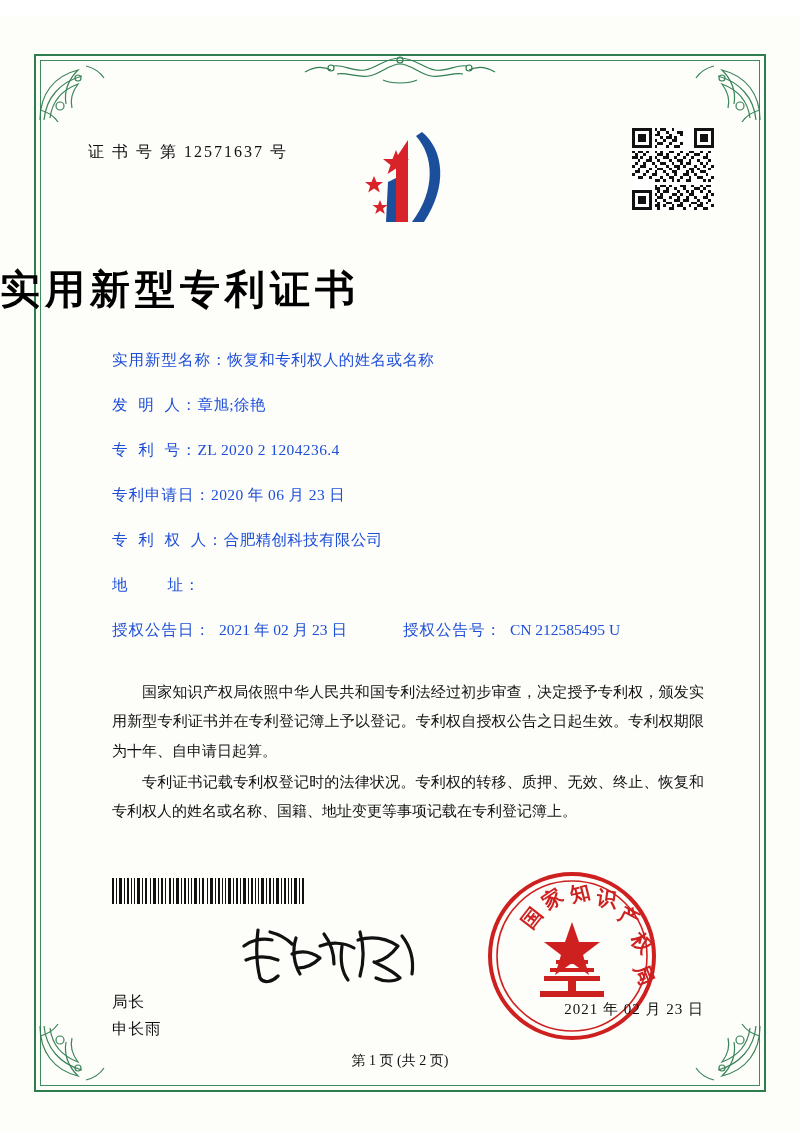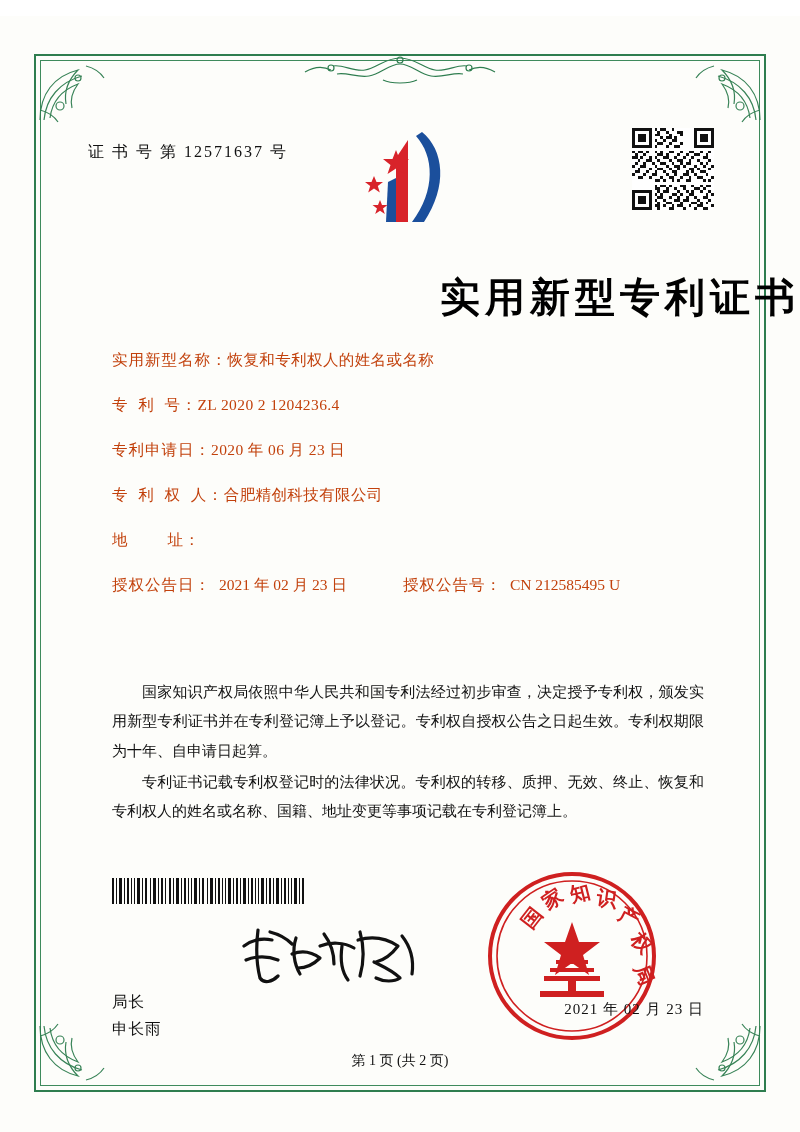--- a/index.html
+++ b/index.html
@@ -86,37 +86,37 @@
     width: 82px;
     height: 82px;
   }
   .qr svg { width: 100%; height: 100%; display: block; }
 
   
   .doc-title {
     position: absolute;
     left: 0;
     right: 0;
-    top: 254px;
-    text-align: right;
+    top: 246px;
+    text-align: left;
     font-size: 40px;
     font-weight: bold;
     letter-spacing: 5px;
     color: #000;
     font-family: "DejaVu Serif", "Liberation Serif", serif;
   }
 
   
   .fields {
     position: absolute;
     left: 112px;
     right: 96px;
     top: 332px;
     font-size: 15.5px;
-    color: #c2410c;
+    color: #1d4ed8;
   }
   .field-row {
     display: flex;
     align-items: flex-start;
     margin-bottom: 21px;
     line-height: 1.55;
   }
   .field-label {
     flex: 0 0 auto;
     white-space: pre;
@@ -498,20 +498,24 @@
   </div>
 
   <div class="doc-title">实用新型专利证书</div>
 
   <div class="fields">
     <div class="field-row">
       <span class="field-label">实用新型名称：</span>
       <span class="field-value">恢复和专利权人的姓名或名称</span>
     </div>
     <div class="field-row">
+      <span class="field-label">发  明  人：</span>
+      <span class="field-value">章旭;徐艳</span>
+    </div>
+    <div class="field-row">
       <span class="field-label">专  利  号：</span>
       <span class="field-value">ZL 2020 2 1204236.4</span>
     </div>
     <div class="field-row">
       <span class="field-label">专利申请日：</span>
       <span class="field-value">2020 年 06 月 23 日</span>
     </div>
     <div class="field-row">
       <span class="field-label">专  利  权  人：</span>
       <span class="field-value">合肥精创科技有限公司</span>

